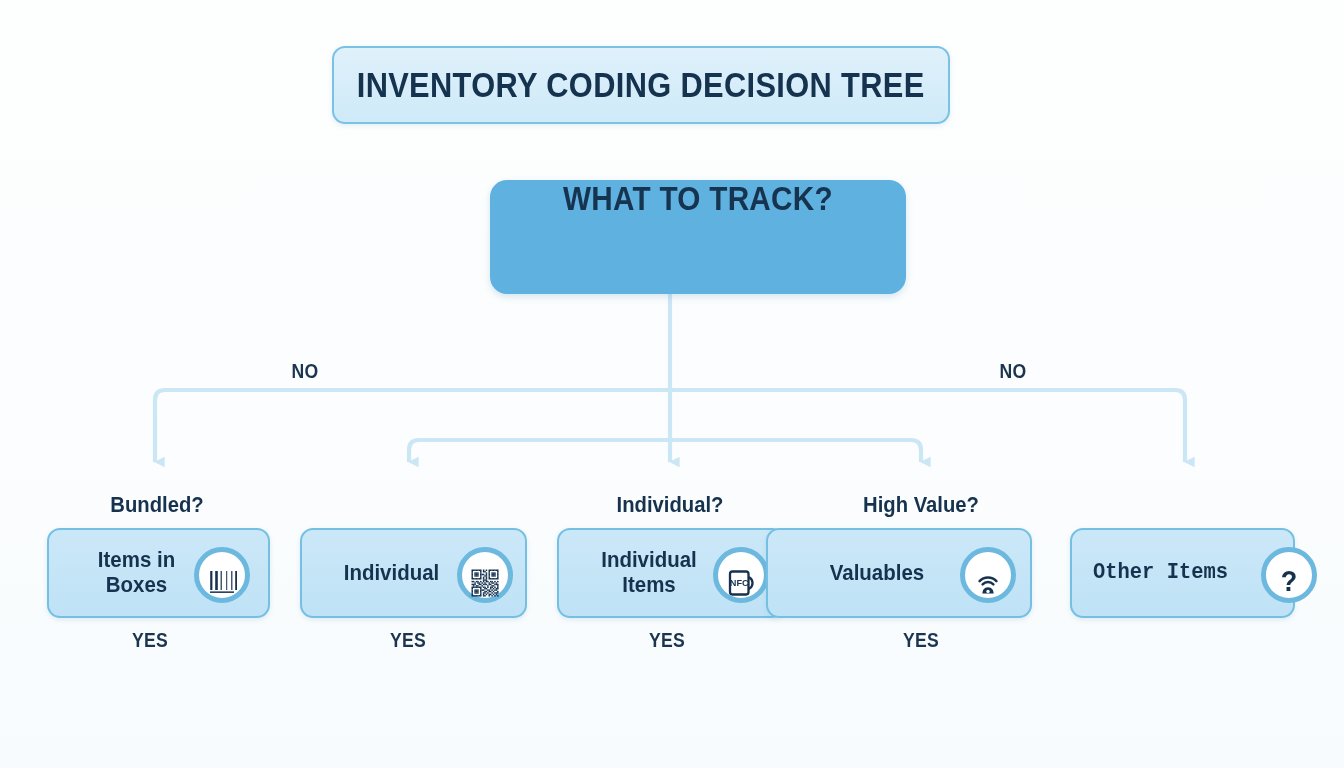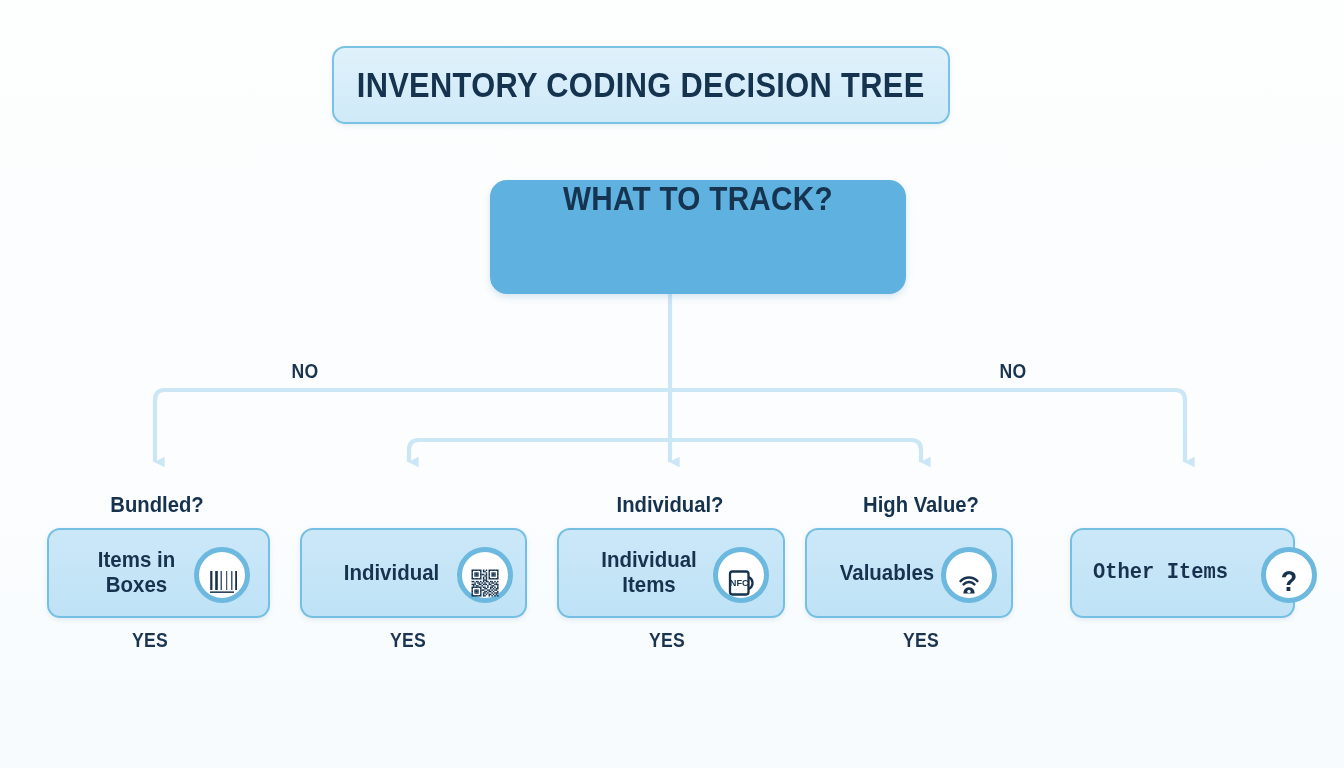--- a/index.html
+++ b/index.html
@@ -433,21 +433,21 @@
         <div class="badge" style="right: 14px;">
           <svg width="28" height="30" viewBox="0 0 28 30">
       <rect x="3" y="3.5" width="18.5" height="23" rx="2.4" fill="none" stroke="#16324e" stroke-width="2.3"></rect>
       <text x="12.2" y="17.6" font-family="Liberation Sans, sans-serif" font-size="9.2" font-weight="700" fill="#16324e" text-anchor="middle">NFC</text>
       <path d="M22.5,9.5 a6.5,6.5 0 0 1 0,11" fill="none" stroke="#16324e" stroke-width="2.3" stroke-linecap="round"></path>
     </svg>
         </div>
       </div>
       <div class="yes-label" style="left: 667px;">YES</div>
       <div class="q-label" style="left: 921px; top: 492px;">High Value?</div>
-      <div class="leaf" style="left: 805px; width: 208px;">
+      <div class="leaf" style="left: 766px; width: 266px;">
         <div class="leaf-text">Valuables</div>
         <div class="badge" style="right: 14px;">
           <svg width="30" height="30" viewBox="0 0 30 30">
       <path d="M6.6,13.2 a11.6,11.6 0 0 1 16.8,0" fill="none" stroke="#16324e" stroke-width="2.5" stroke-linecap="round"></path>
       <path d="M9.6,16.4 a7.5,7.5 0 0 1 10.8,0" fill="none" stroke="#16324e" stroke-width="2.5" stroke-linecap="round"></path>
       <path d="M15,19.2 c3.9,0 5.6,3.1 5.6,6.2 h-11.2 c0,-3.1 1.7,-6.2 5.6,-6.2 z" fill="#16324e"></path>
       <circle cx="15" cy="23.4" r="1.7" fill="#ffffff"></circle>
     </svg>
         </div>
       </div>

